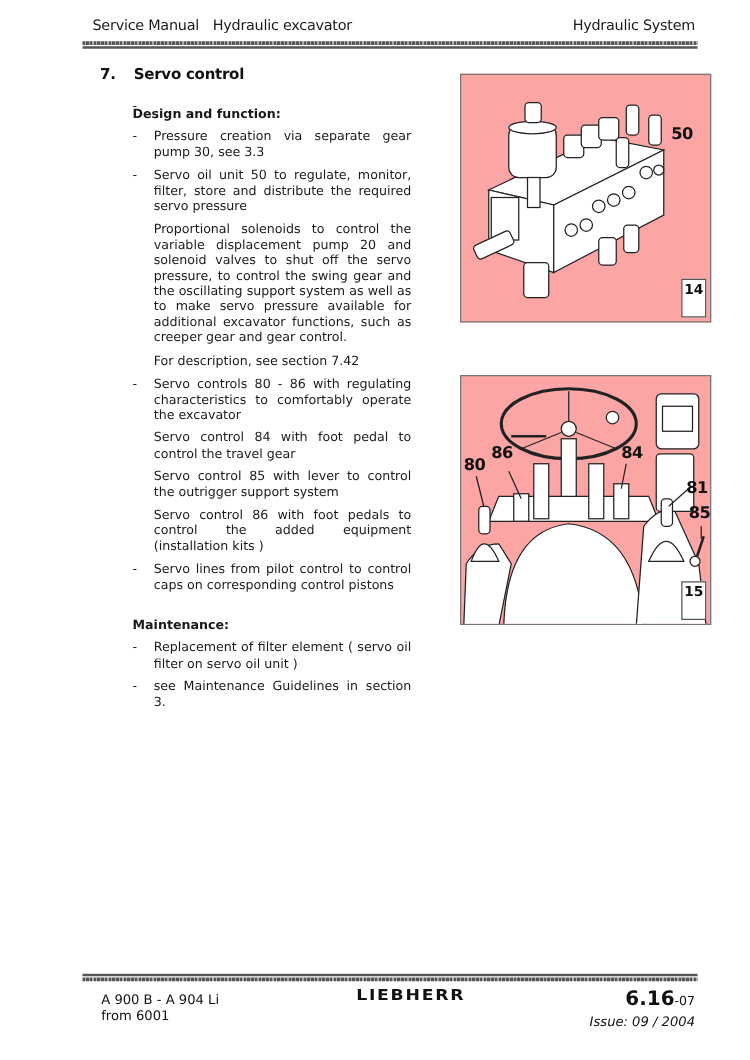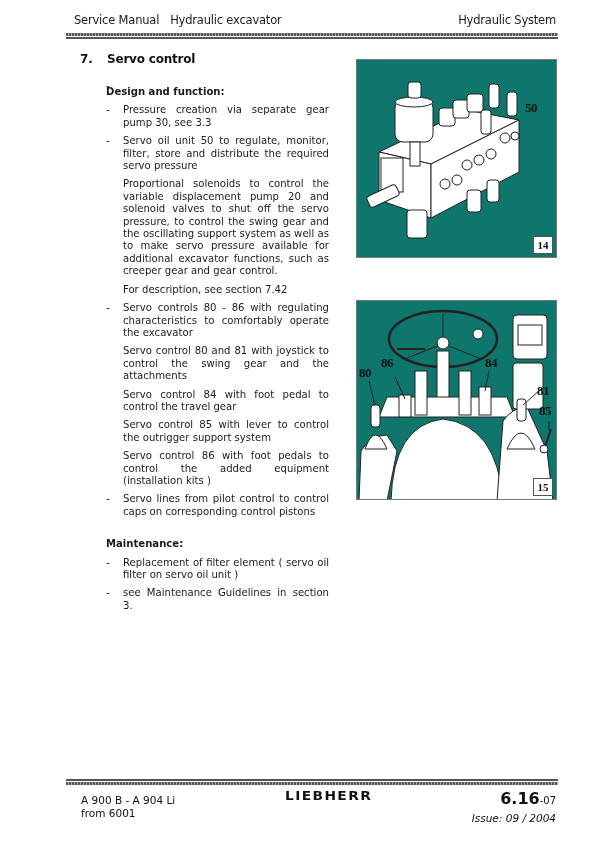--- a/index.html
+++ b/index.html
@@ -20,25 +20,25 @@
     .sec-title { position: absolute; top: 52px; left: 80px; font-size: 12px; font-weight: bold; letter-spacing: -0.2px; }
     .sec-title .num { display: inline-block; width: 27px; }
 
     .body-col { position: absolute; left: 106px; top: 80px; width: 223px; font-size: 10.1px; line-height: 12.4px; color: #1a1a1a; }
     .sub-h { font-weight: bold; margin-bottom: 6px; }
     .item { position: relative; padding-left: 17px; text-align: justify; margin-bottom: 6px; }
     .item .dash-mark { position: absolute; left: 0; top: 0; }
     .para { padding-left: 17px; text-align: justify; margin-bottom: 6px; }
     .gap { height: 14px; }
 
-    .fig { position: absolute; left: 356px; width: 201px; border: 1.3px solid #777; background: #0f766e; overflow: hidden; font-family: Liberation Serif, serif; }
+    .fig { position: absolute; left: 368px; width: 201px; border: 1.3px solid #777; background: #fca5a5; overflow: hidden; }
     .fig14 { top: 59px; height: 199px; }
     .fig15 { top: 300px; height: 200px; }
     .fig svg { position: absolute; left: 0; top: 0; }
-    .fig-num { position: absolute; right: 3px; bottom: 3px; width: 20px; height: 18px; border: 1.3px solid #555; background: #fff; font-size: 11px; font-weight: bold; text-align: center; line-height: 16px; }
+    .fig-num { position: absolute; right: 3px; bottom: 3px; width: 20px; height: 31px; border: 1.3px solid #555; background: #fff; font-size: 11px; font-weight: bold; text-align: center; line-height: 16px; }
     .callout { position: absolute; font-size: 13px; font-weight: bold; letter-spacing: -0.5px; color: #111; }
 
     .ftr-model { position: absolute; left: 81px; top: 794px; font-size: 10.5px; text-align: left; line-height: 12.5px; }
     .ftr-logo { position: absolute; left: 285px; top: 789px; font-size: 12px; font-weight: 900; letter-spacing: 1.2px; font-family: "DejaVu Sans", sans-serif; transform: scaleX(1.15); transform-origin: left; }
     .ftr-page { position: absolute; right: 44px; top: 789px; font-size: 16px; font-weight: bold; }
     .ftr-page .sub { font-size: 10px; font-weight: normal; }
     .ftr-issue { position: absolute; right: 44px; top: 812px; font-size: 10.5px; font-style: italic; }
   </style>
 </head>
 <body>
@@ -69,21 +69,20 @@
   <div class="item">
     <span class="dash-mark">-</span>
     <span>Servo oil unit  50 to regulate, monitor, filter, store and distribute the required servo pressure</span>
   </div>
   <div class="para">Proportional solenoids to control the variable displacement pump 20 and solenoid valves to shut off the servo pressure, to control the swing gear and the oscillating support system as well as to make servo pressure available for additional excavator functions, such as creeper gear and gear control.</div>
   <div class="para">For description, see section  7.42</div>
   <div class="item">
     <span class="dash-mark">-</span>
     <span>Servo controls  80 - 86 with regulating characteristics to comfortably operate the excavator</span>
   </div>
-  <div class="para">Servo control 80 and 81 with joystick to control the swing gear and the attachments</div>
   <div class="para">Servo control  84 with foot pedal to control the travel gear</div>
   <div class="para">Servo control 85 with lever to control the outrigger support system</div>
   <div class="para">Servo control 86 with foot pedals to control the added equipment (installation kits )</div>
   <div class="item">
     <span class="dash-mark">-</span>
     <span>Servo lines from pilot control to control caps on corresponding control pistons</span>
   </div>
 
   <div class="gap"></div>
   <div class="sub-h">Maintenance:</div>

